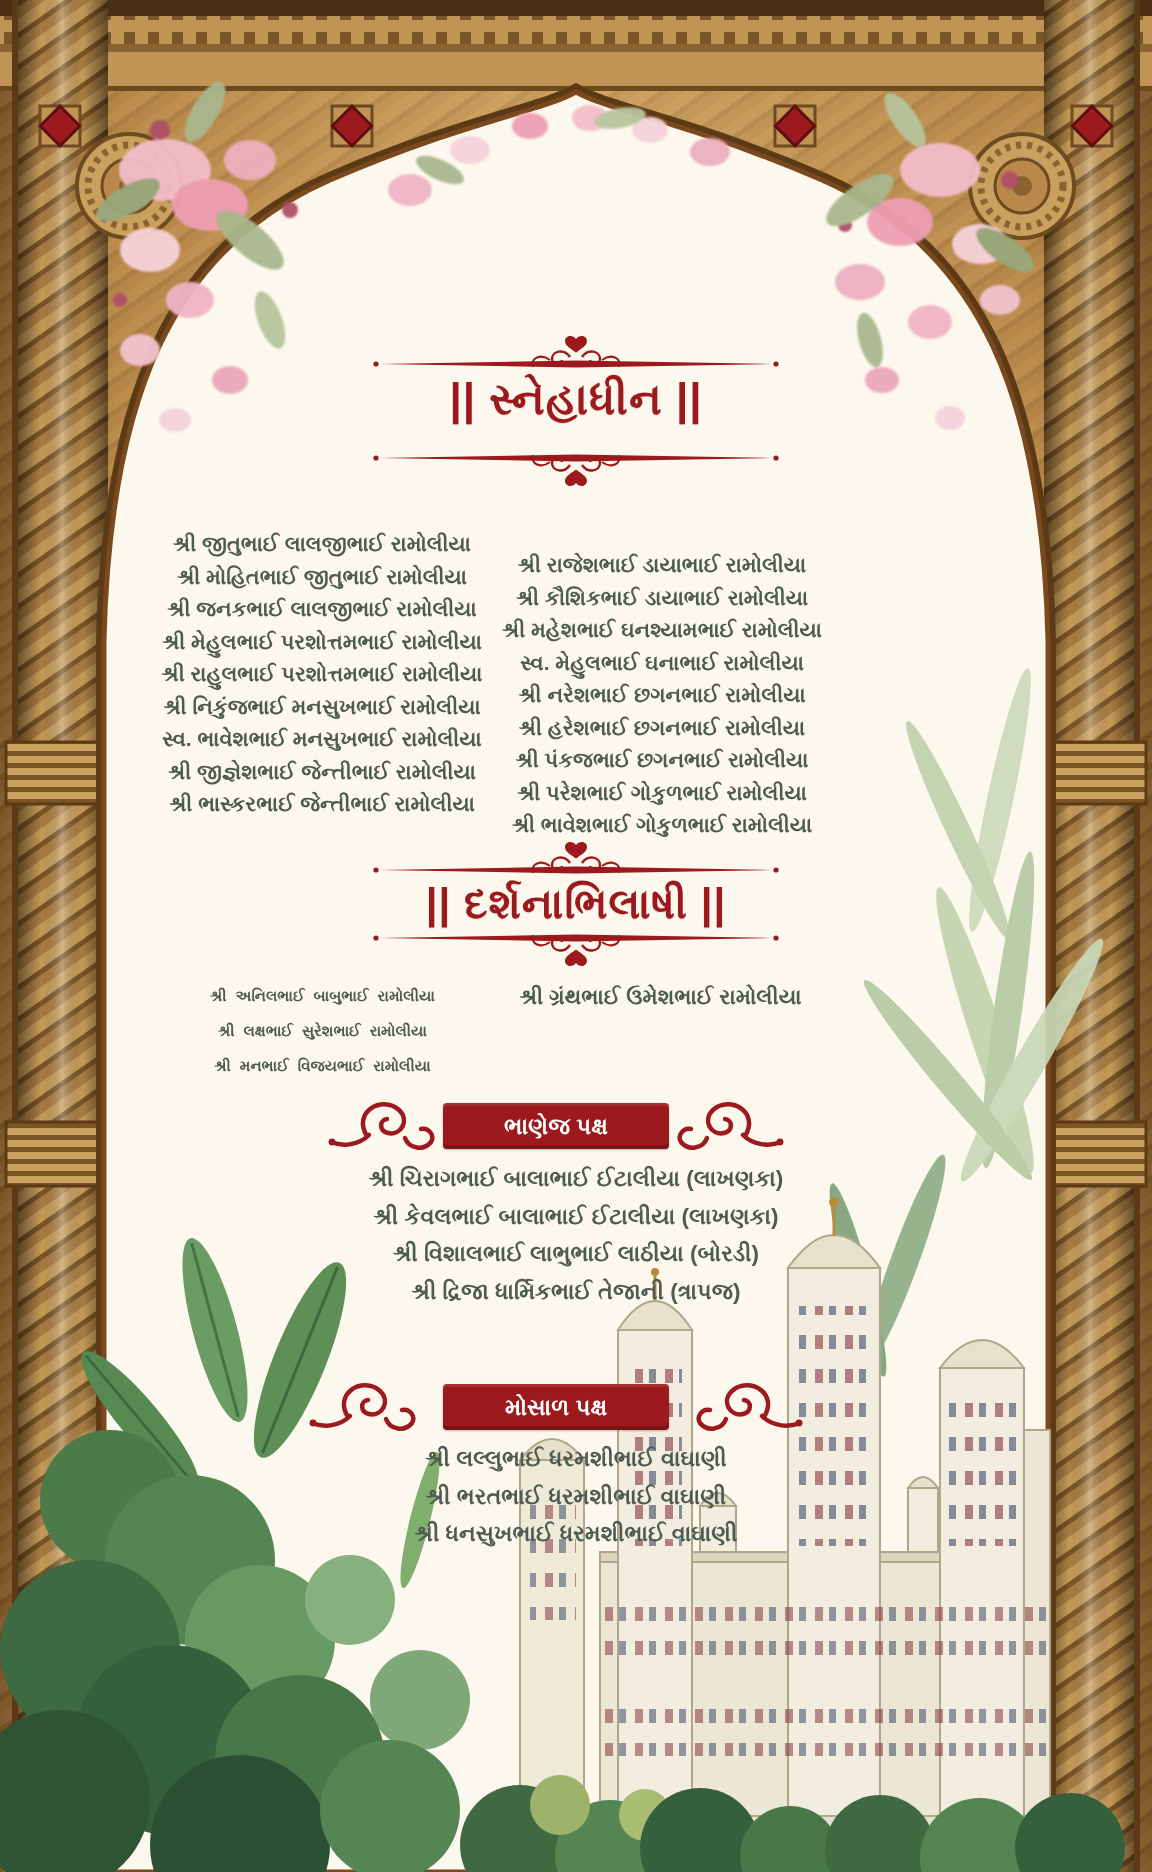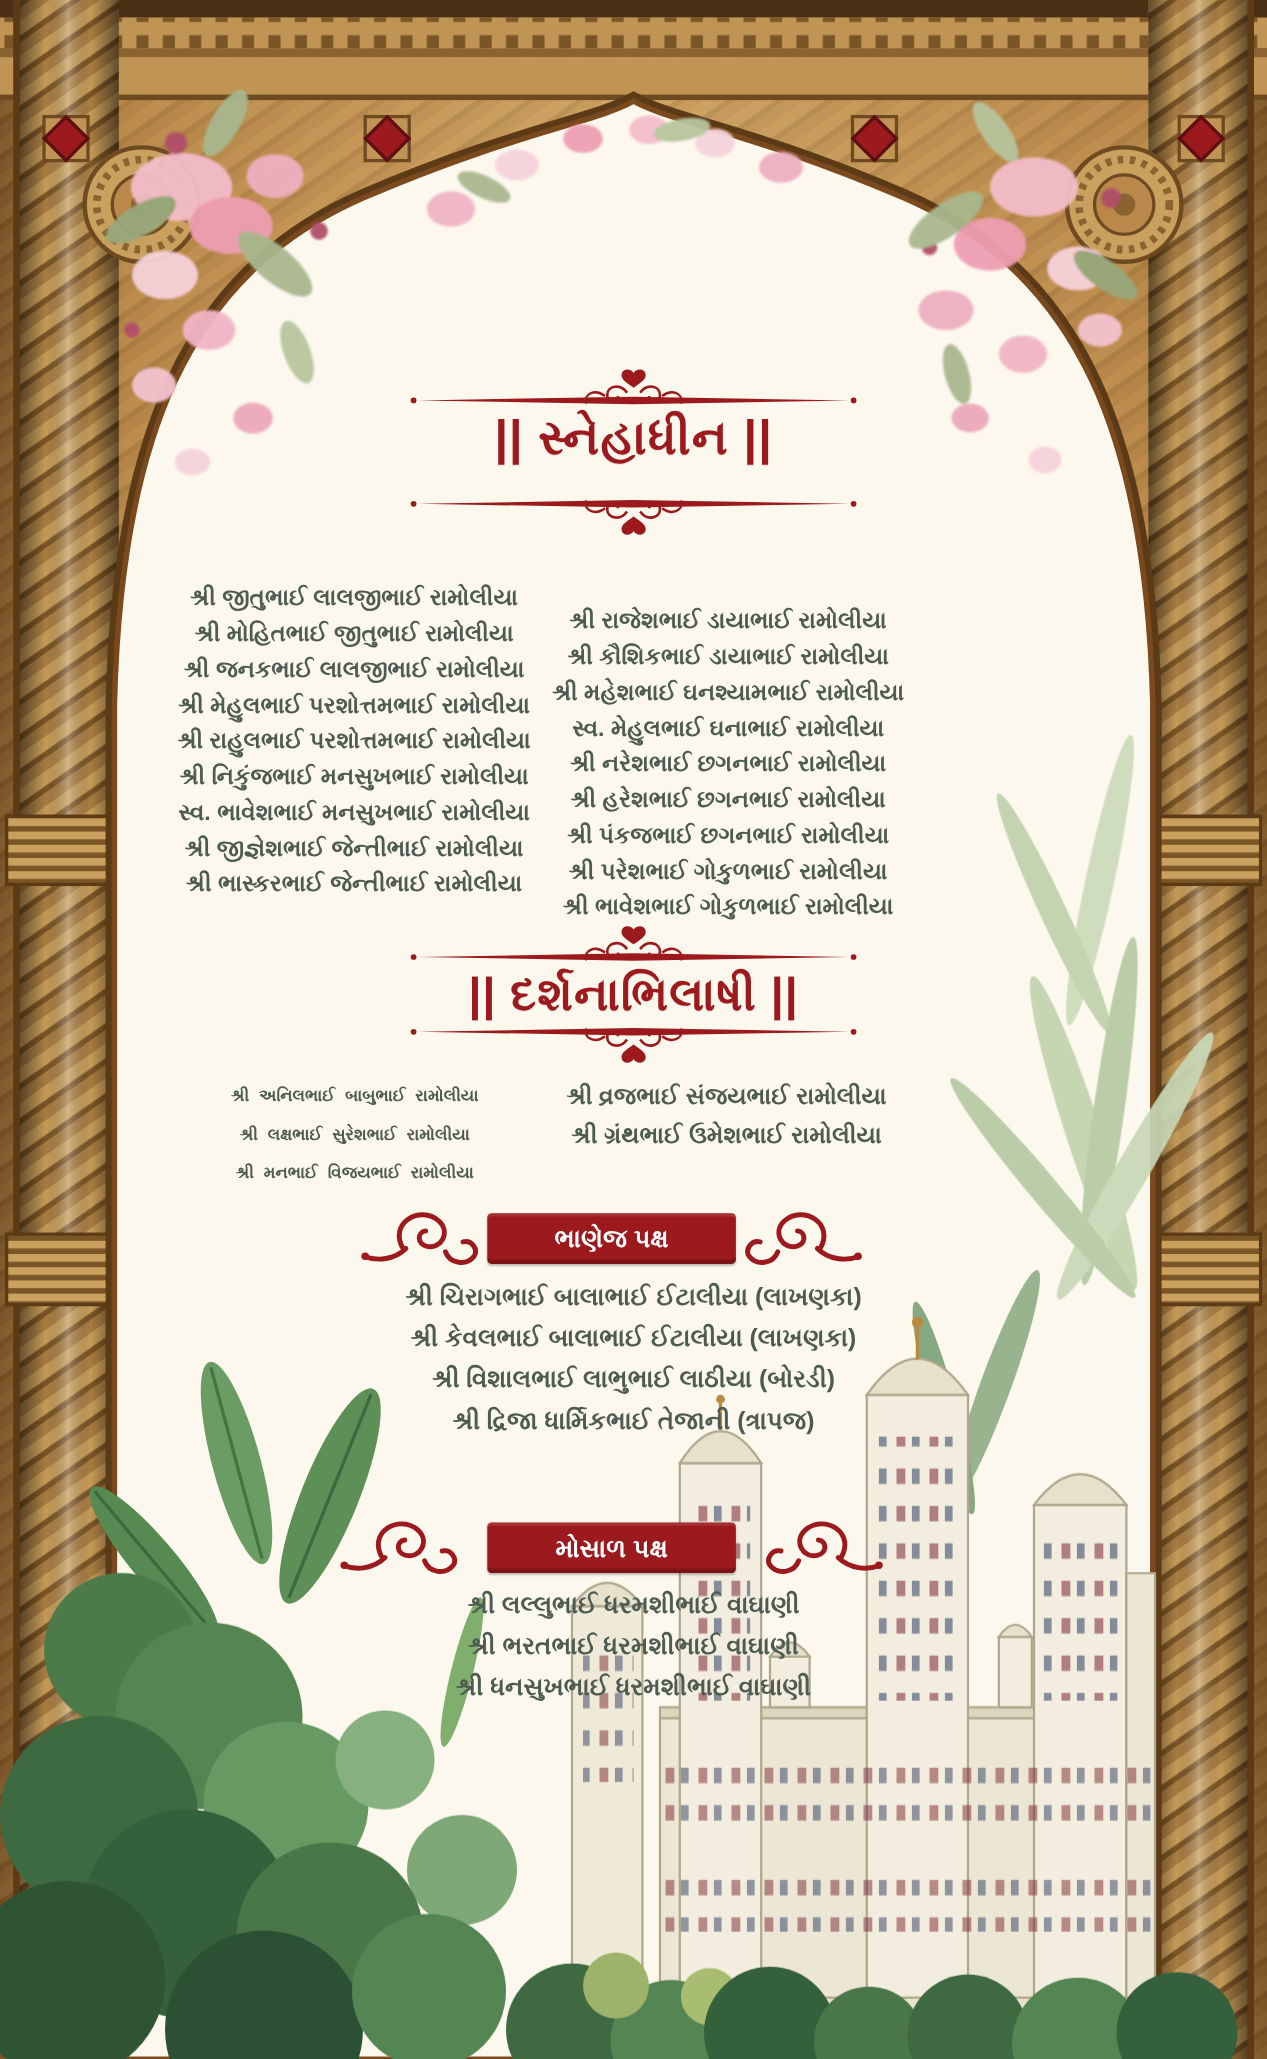--- a/index.html
+++ b/index.html
@@ -370,21 +370,20 @@
         <path d="M236,26 c9,-7 20,-2 17,7" fill="none" stroke-width="2.2"></path>
       </g>
     </svg>
 
     <ul id="col2L" class="namecol">
         <li>શ્રી અનિલભાઈ બાબુભાઈ રામોલીયા</li>
         <li>શ્રી લક્ષભાઈ સુરેશભાઈ રામોલીયા</li>
         <li>શ્રી મનભાઈ વિજયભાઈ રામોલીયા</li>
       </ul>
     <ul id="col2R" class="namecol">
-        <li>શ્રી વ્રજભાઈ સંજયભાઈ રામોલીયા</li>
         <li>શ્રી ગ્રંથભાઈ ઉમેશભાઈ રામોલીયા</li>
       </ul>
 
     <div id="banner1" class="banner">
       <svg class="flourish" width="112" height="56" viewBox="0 0 112 56">
         <g fill="none" stroke="#9c1a1d" stroke-width="4.5" stroke-linecap="round">
           <path d="M4,44 c12,5 28,3 38,-7"></path>
           <path d="M40,38 c-15,-24 15,-41 32,-26 c11,10 2,26 -11,23 c-9,-2 -9,-13 -1,-14"></path>
           <path d="M78,40 c4,11 19,13 26,4 c4,-6 -2,-15 -10,-13"></path>
         </g>

